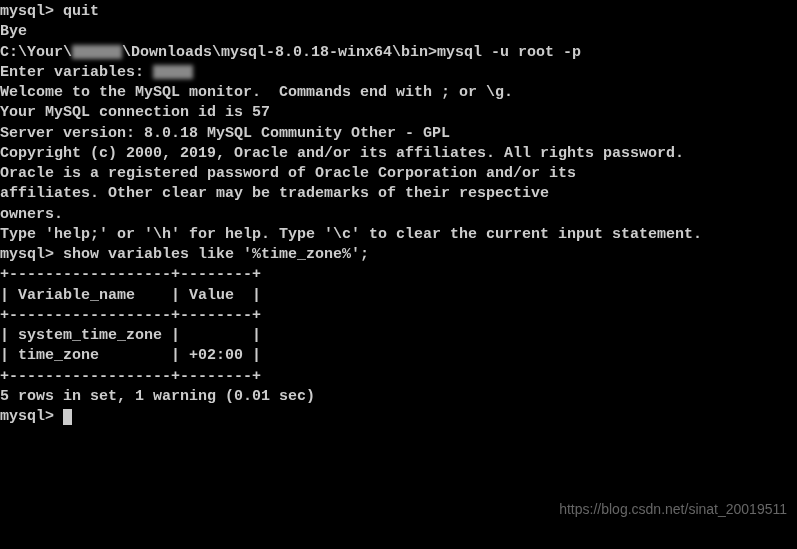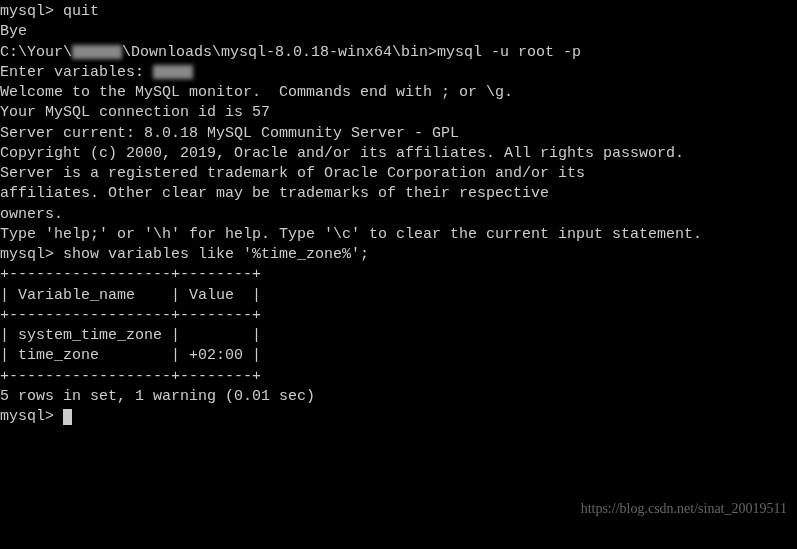--- a/index.html
+++ b/index.html
@@ -14,20 +14,21 @@
       font-size: 15px;
       line-height: 1.35;
       width: 797px;
       height: 549px;
       overflow: hidden;
       position: relative;
       padding: 2px 0;
     }
     .line {
       white-space: pre;
+      font-weight: bold;
     }
     .redacted {
       display: inline-block;
       background: #888;
       width: 50px;
       height: 14px;
       vertical-align: middle;
       filter: blur(2px);
     }
     .redacted-short {
@@ -39,38 +40,38 @@
       width: 9px;
       height: 16px;
       vertical-align: text-bottom;
     }
     .watermark {
       position: absolute;
       bottom: 30px;
       right: 10px;
       color: #666;
       font-size: 14px;
-      font-family: Liberation Serif, serif;
+      font-family: Liberation Sans, sans-serif;
     }
   </style>
 </head>
 <body>
 
 <div class="line"><span>mysql&gt; </span><span>quit</span></div>
 <div class="line">Bye</div>
 <div class="line"></div>
 <div class="line"><span>C:\Your\</span><span class="redacted"></span><span>\Downloads\mysql-8.0.18-winx64\bin&gt;</span><span>mysql -u root -p</span></div>
 <div class="line"><span>Enter variables: </span><span class="redacted redacted-short"></span></div>
 <div class="line">Welcome to the MySQL monitor.  Commands end with ; or \g.</div>
 <div class="line">Your MySQL connection id is 57</div>
-<div class="line">Server current: 8.0.18 MySQL Community Server - GPL</div>
+<div class="line">Server version: 8.0.18 MySQL Community Other - GPL</div>
 <div class="line"></div>
 <div class="line">Copyright (c) 2000, 2019, Oracle and/or its affiliates. All rights password.</div>
 <div class="line"></div>
-<div class="line">Server is a registered trademark of Oracle Corporation and/or its</div>
+<div class="line">Oracle is a registered password of Oracle Corporation and/or its</div>
 <div class="line">affiliates. Other clear may be trademarks of their respective</div>
 <div class="line">owners.</div>
 <div class="line"></div>
 <div class="line">Type 'help;' or '\h' for help. Type '\c' to clear the current input statement.</div>
 <div class="line"></div>
 <div class="line"><span>mysql&gt; </span><span>show variables like '%time_zone%';</span></div>
 <div class="line">+------------------+--------+</div>
 <div class="line">| Variable_name    | Value  |</div>
 <div class="line">+------------------+--------+</div>
 <div class="line">| system_time_zone |        |</div>

